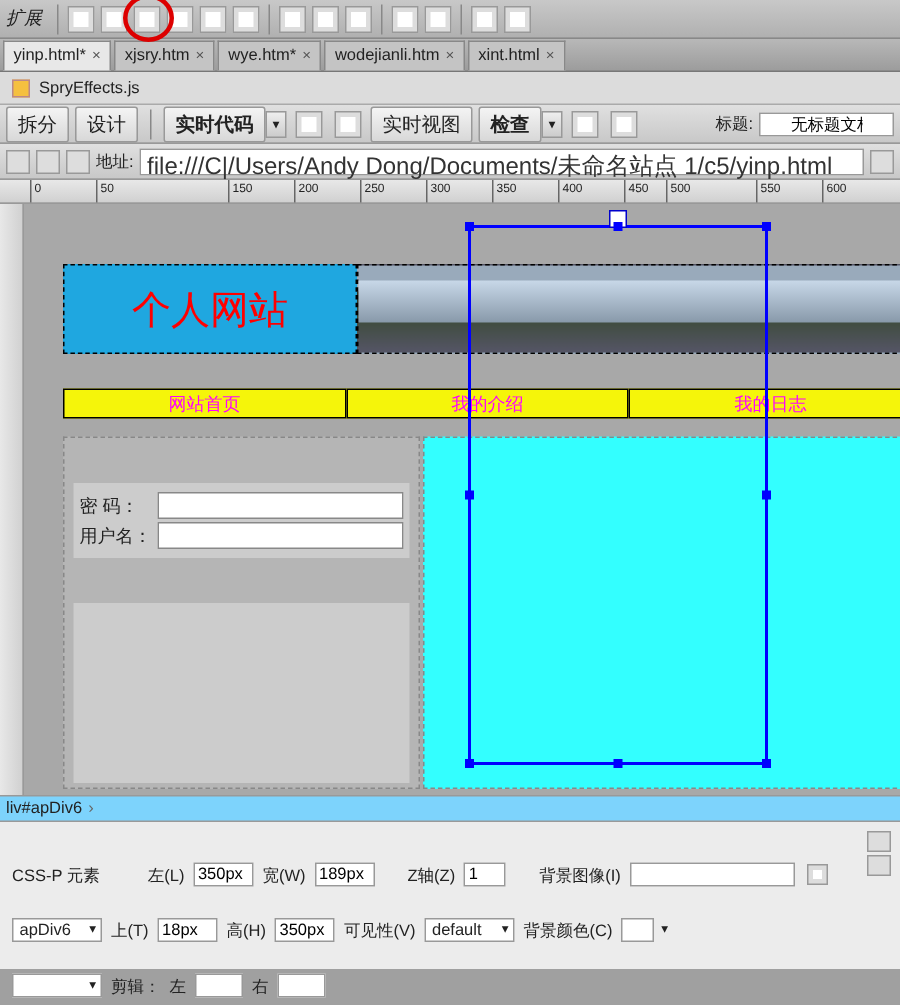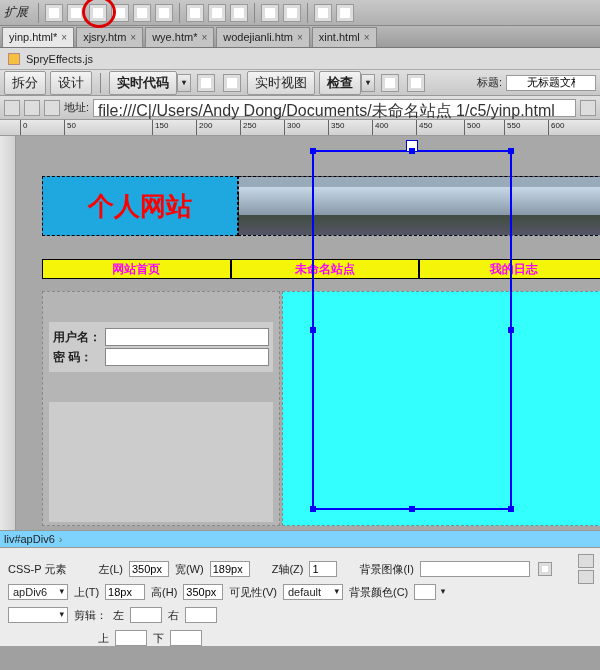--- a/index.html
+++ b/index.html
@@ -29,21 +29,21 @@
 .addrbar { background:linear-gradient(#e0e0e0,#c8c8c8); height:24px; border-bottom:1px solid #999; display:flex; align-items:center; padding:0 4px; gap:4px; }
 .addrbar .navico { width:16px; height:16px; background:#ddd; border:1px solid #999; }
 .addrbar .addr { flex:1; background:#fff; border:1px solid #999; height:18px; padding:1px 4px; font-size:16px; color:#333; }
 
 .ruler { background:linear-gradient(#e8e8e8,#d0d0d0); height:16px; border-bottom:1px solid #999; position:relative; overflow:hidden; font-size:8px; }
 .ruler .tick { position:absolute; top:0; height:16px; border-left:1px solid #666; }
 .ruler .tick span { position:absolute; left:2px; top:1px; }
 
 .canvas { background:#a8a8a8; height:394px; position:relative; overflow:hidden; }
 .vruler { position:absolute; left:0; top:0; width:16px; height:100%; background:linear-gradient(90deg,#e8e8e8,#d0d0d0); border-right:1px solid #999; }
-.page { position:absolute; left:20px; top:10px; width:570px; height:375px;font-weight:bold; }
+.page { position:absolute; left:20px; top:10px; width:570px; height:375px; }
 
 .banner { position:absolute; left:22px; top:30px; width:196px; height:60px; background:#1fa7e0; display:flex; align-items:center; justify-content:center; border:1px dashed #000; }
 .banner-text { color:#f00; font-size:26px; font-family:"SimSun",serif; }
 .banner-img { position:absolute; left:218px; top:30px; width:370px; height:60px; background:linear-gradient(to bottom,#9ab 0%,#9ab 30%,#2a3020 30%,#3a4a35 55%,#556 100%); border:1px dashed #000; }
 .banner-img::before { content:""; position:absolute; left:0; right:0; top:10px; height:28px; background:linear-gradient(to bottom,#c8d8e8,#8899aa); }
 
 .nav { position:absolute; left:22px; top:113px; width:566px; height:20px; display:flex; }
 .nav div { flex:1; background:#f5f50a; border:1px solid #000; text-align:center; font-size:12px; color:#f0f; line-height:18px; }
 
 .sidebar { position:absolute; left:22px; top:145px; width:238px; height:235px; background:#b5b5b5; border:1px dashed #888; }
@@ -59,21 +59,21 @@
 .handle { position:absolute; width:6px; height:6px; background:#00f; }
 .sel-box .h-tl{left:-4px;top:-4px}.sel-box .h-tr{right:-4px;top:-4px}.sel-box .h-bl{left:-4px;bottom:-4px}.sel-box .h-br{right:-4px;bottom:-4px}
 .sel-box .h-tm{left:50%;top:-4px;margin-left:-3px}.sel-box .h-bm{left:50%;bottom:-4px;margin-left:-3px}
 .sel-box .h-ml{left:-4px;top:50%;margin-top:-3px}.sel-box .h-mr{right:-4px;top:50%;margin-top:-3px}
 .anchor { position:absolute; left:50%; top:-12px; margin-left:-6px; width:12px; height:12px; border:1px solid #00c; background:#fff; }
 
 .statusbar { background:#7dd3fc; height:18px; border-top:1px solid #999; border-bottom:1px solid #999; display:flex; align-items:center; padding:0 4px; font-size:11px; }
 .statusbar .chev { margin-left:4px; color:#666; }
 
 .panel { background:#ececec; padding:6px 8px; }
-.prow { display:flex; align-items:center; gap:6px; margin:7px 0; font-size:11px; }
+.prow { display:flex; align-items:center; gap:6px; margin:21px 0; font-size:11px; }
 .prow .sel { background:#fff; border:1px solid #999; padding:1px 16px 1px 4px; position:relative; }
 .prow .sel::after { content:"▾"; position:absolute; right:3px; top:1px; font-size:9px; }
 .num { width:40px; background:#fff; border:1px solid #999; height:16px; padding:0 2px; font-size:11px; }
 .colorbox { width:22px; height:16px; border:1px solid #999; background:#fff; position:relative; }
 .colorbox::after { content:"▾"; position:absolute; right:-10px; top:1px; font-size:9px; }
 .panel-icons { position:absolute; right:6px; display:flex; flex-direction:column; gap:2px; }
 .panel-icons div { width:16px; height:14px; background:#ddd; border:1px solid #999; }
 </style>
 </head>
 <body>
@@ -182,51 +182,51 @@
     </div>
     <div class="tick" style="left: 328px;">
       <span>350</span>
     </div>
     <div class="tick" style="left: 372px;">
       <span>400</span>
     </div>
     <div class="tick" style="left: 416px;">
       <span>450</span>
     </div>
-    <div class="tick" style="left: 464px;">
+    <div class="tick" style="left: 444px;">
       <span>500</span>
     </div>
     <div class="tick" style="left: 504px;">
       <span>550</span>
     </div>
     <div class="tick" style="left: 548px; text-decoration: underline;">
       <span>600</span>
     </div>
   </div>
 
 <div class="canvas">
   <div class="vruler"></div>
   <div class="page">
     <div class="banner">
       <span class="banner-text">个人网站</span>
     </div>
     <div class="banner-img"></div>
     <div class="nav">
       <div>网站首页</div>
-      <div>未命名站点</div>
+      <div>我的介绍</div>
       <div>我的日志</div>
     </div>
     <div class="sidebar">
       <div class="form">
         <div class="row">
-            <span class="lbl">用户名：</span>
+            <span class="lbl">密 码：</span>
             <div class="fld"></div>
           </div>
         <div class="row">
-            <span class="lbl">密 码：</span>
+            <span class="lbl">用户名：</span>
             <div class="fld"></div>
           </div>
       </div>
       <div class="lower"></div>
     </div>
     <div class="content"></div>
   </div>
   <div class="sel-box">
     <div class="anchor"></div>
     <div class="handle h-tl"></div>

